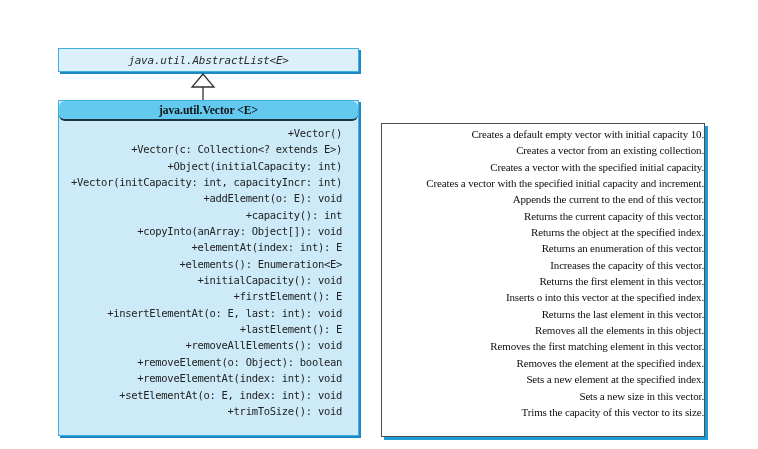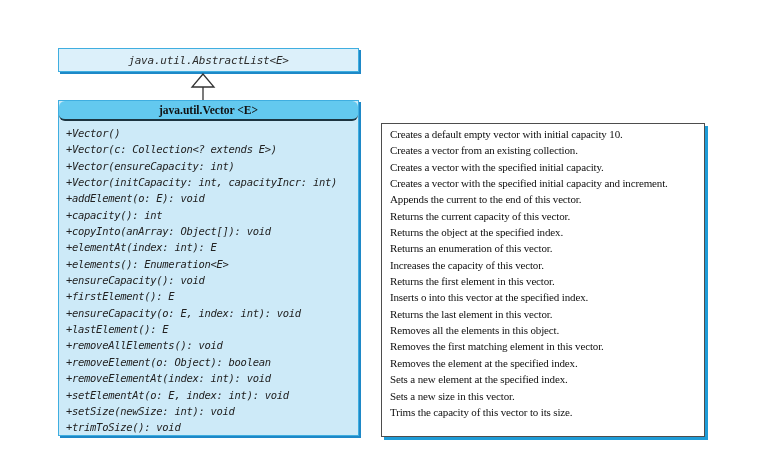--- a/index.html
+++ b/index.html
@@ -7,20 +7,21 @@
     padding: 0;
     background: #ffffff;
     font-family: "Liberation Serif", serif;
   }
   .canvas {
     position: relative;
     width: 758px;
     height: 449px;
     background: #ffffff;
     overflow: hidden;
+    text-align: right;
   }
 
   
   .superclass-box {
     position: absolute;
     left: 58px;
     top: 48px;
     width: 301px;
     height: 24px;
     box-sizing: border-box;
@@ -68,22 +69,21 @@
     justify-content: center;
     border-radius: 6px;
   }
   .class-title {
     font-family: "Liberation Serif", serif;
     font-weight: bold;
     font-size: 11.5px;
     color: #111111;
   }
   .method-list {
-    padding: 4px 5px 0 7px;
-    font-style: italic;
+    padding: 4px 16px 0 7px;
   }
   .m-row {
     font-family: "DejaVu Sans Mono", monospace;
     font-size: 10.5px;
     line-height: 16.35px;
     height: 16.35px;
     color: #222222;
     white-space: nowrap;
     letter-spacing: -0.3px;
   }
@@ -127,36 +127,35 @@
     <line x1="14" y1="14" x2="14" y2="28" stroke="#333333" stroke-width="1.3"></line>
   </svg>
 
   <div class="class-box">
     <div class="class-header">
       <span class="class-title">java.util.Vector &lt;E&gt;</span>
     </div>
     <div class="method-list">
         <div class="m-row">+Vector()</div>
         <div class="m-row">+Vector(c: Collection&lt;? extends E&gt;)</div>
-        <div class="m-row">+Vector(ensureCapacity: int)</div>
+        <div class="m-row">+Object(initialCapacity: int)</div>
         <div class="m-row">+Vector(initCapacity: int, capacityIncr: int)</div>
         <div class="m-row">+addElement(o: E): void</div>
         <div class="m-row">+capacity(): int</div>
         <div class="m-row">+copyInto(anArray: Object[]): void</div>
         <div class="m-row">+elementAt(index: int): E</div>
         <div class="m-row">+elements(): Enumeration&lt;E&gt;</div>
-        <div class="m-row">+ensureCapacity(): void</div>
+        <div class="m-row">+initialCapacity(): void</div>
         <div class="m-row">+firstElement(): E</div>
-        <div class="m-row">+ensureCapacity(o: E, index: int): void</div>
+        <div class="m-row">+insertElementAt(o: E, last: int): void</div>
         <div class="m-row">+lastElement(): E</div>
         <div class="m-row">+removeAllElements(): void</div>
         <div class="m-row">+removeElement(o: Object): boolean</div>
         <div class="m-row">+removeElementAt(index: int): void</div>
         <div class="m-row">+setElementAt(o: E, index: int): void</div>
-        <div class="m-row">+setSize(newSize: int): void</div>
         <div class="m-row">+trimToSize(): void</div>
       </div>
   </div>
 
   <div class="desc-box">
     <div class="description-list">
         <div class="d-row">Creates a default empty vector with initial capacity 10.</div>
         <div class="d-row">Creates a vector from an existing collection.</div>
         <div class="d-row">Creates a vector with the specified initial capacity.</div>
         <div class="d-row">Creates a vector with the specified initial capacity and increment.</div>

